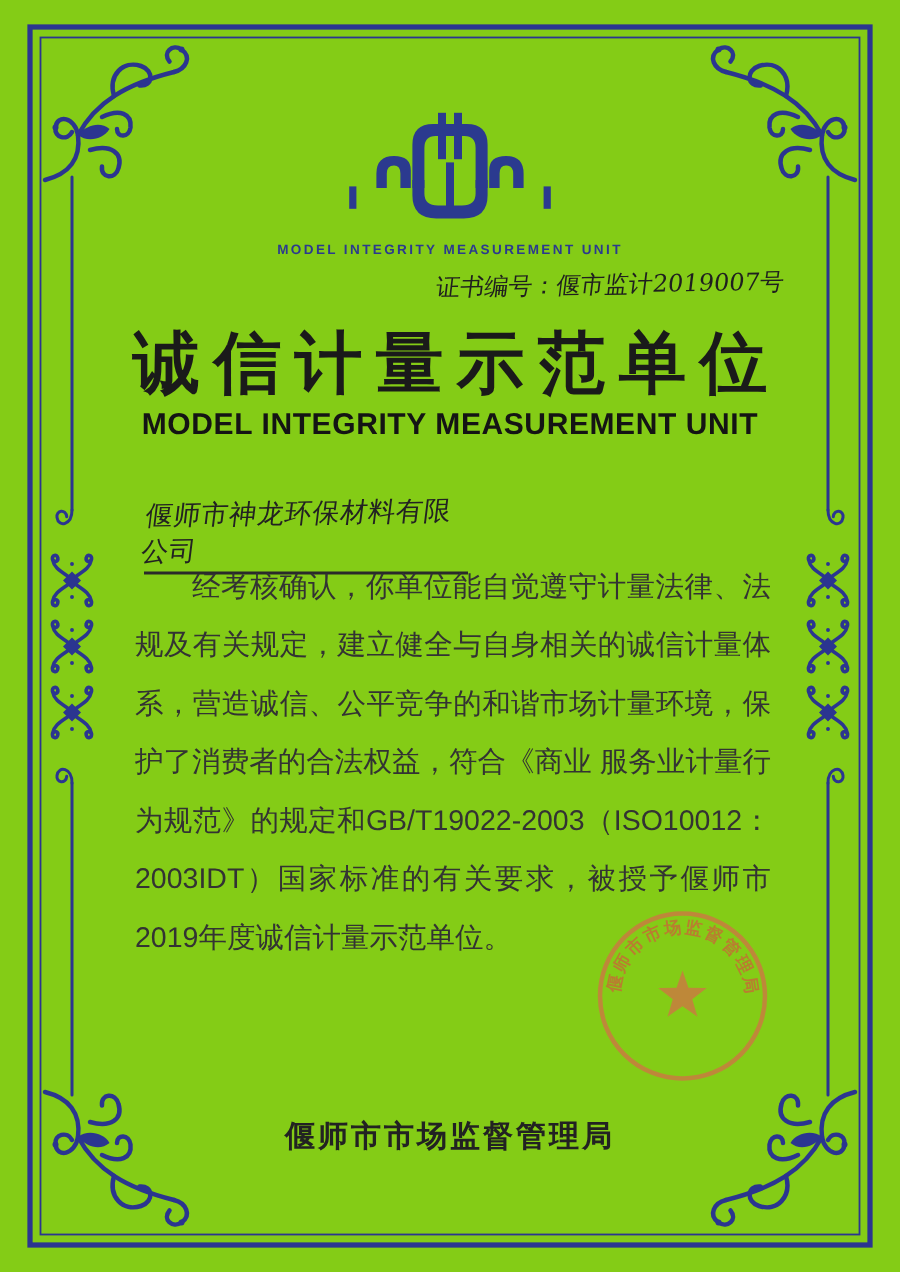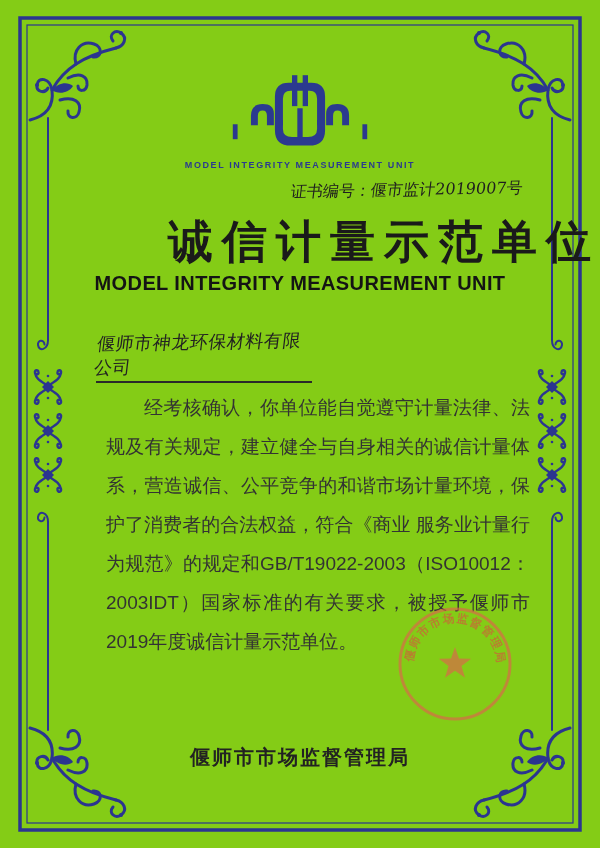--- a/index.html
+++ b/index.html
@@ -16,38 +16,38 @@
   .logo-caption{
     margin-top:4px;font-size:9px;font-weight:bold;color:#2b3a8f;
     letter-spacing:1.6px;font-family:"Liberation Sans","DejaVu Sans",sans-serif;
   }
   .cert-no{
     position:absolute;right:78px;top:180px;font-size:16px;color:#1f1f1f;
     font-family:"DejaVu Serif","Liberation Serif",serif;
   }
   .hand{display:inline-block;transform:skewX(-8deg) rotate(-1deg);}
   .title{
-    position:absolute;left:0;top:212px;width:600px;margin:0;text-align:right;
+    position:absolute;left:0;top:212px;width:600px;margin:0;text-align:center;
     font-family:"DejaVu Serif","Liberation Serif",serif;
     font-size:45px;font-weight:bold;color:#1a1a1a;letter-spacing:9px;text-indent:9px;
   }
   .subtitle{
     position:absolute;left:0;top:272px;width:600px;text-align:center;
     font-size:20px;font-weight:bold;color:#141414;letter-spacing:0.4px;
   }
   .recipient{
     position:absolute;left:96px;top:330px;width:216px;
     border-bottom:2px solid #2a2a2a;padding-bottom:3px;
   }
   .recipient .hand{
     font-family:"DejaVu Serif","Liberation Serif",serif;
     font-size:18px;color:#222;letter-spacing:0.5px;
   }
   .body-text{
-    position:absolute;left:90px;top:372px;width:424px;margin:16px;
+    position:absolute;left:90px;top:372px;width:424px;margin:0;
     font-size:19px;line-height:39px;color:#333;
     text-align:justify;text-align-last:left;text-indent:2em;
   }
   .issue-label{
     position:absolute;left:303px;top:650px;
     font-size:16px;font-weight:bold;color:#333;letter-spacing:1px;
   }
   .seal{position:absolute;left:390px;top:601px;width:130px;height:130px;opacity:0.62;}
   .footer-issuer{
     position:absolute;left:0;top:744px;width:600px;text-align:center;

